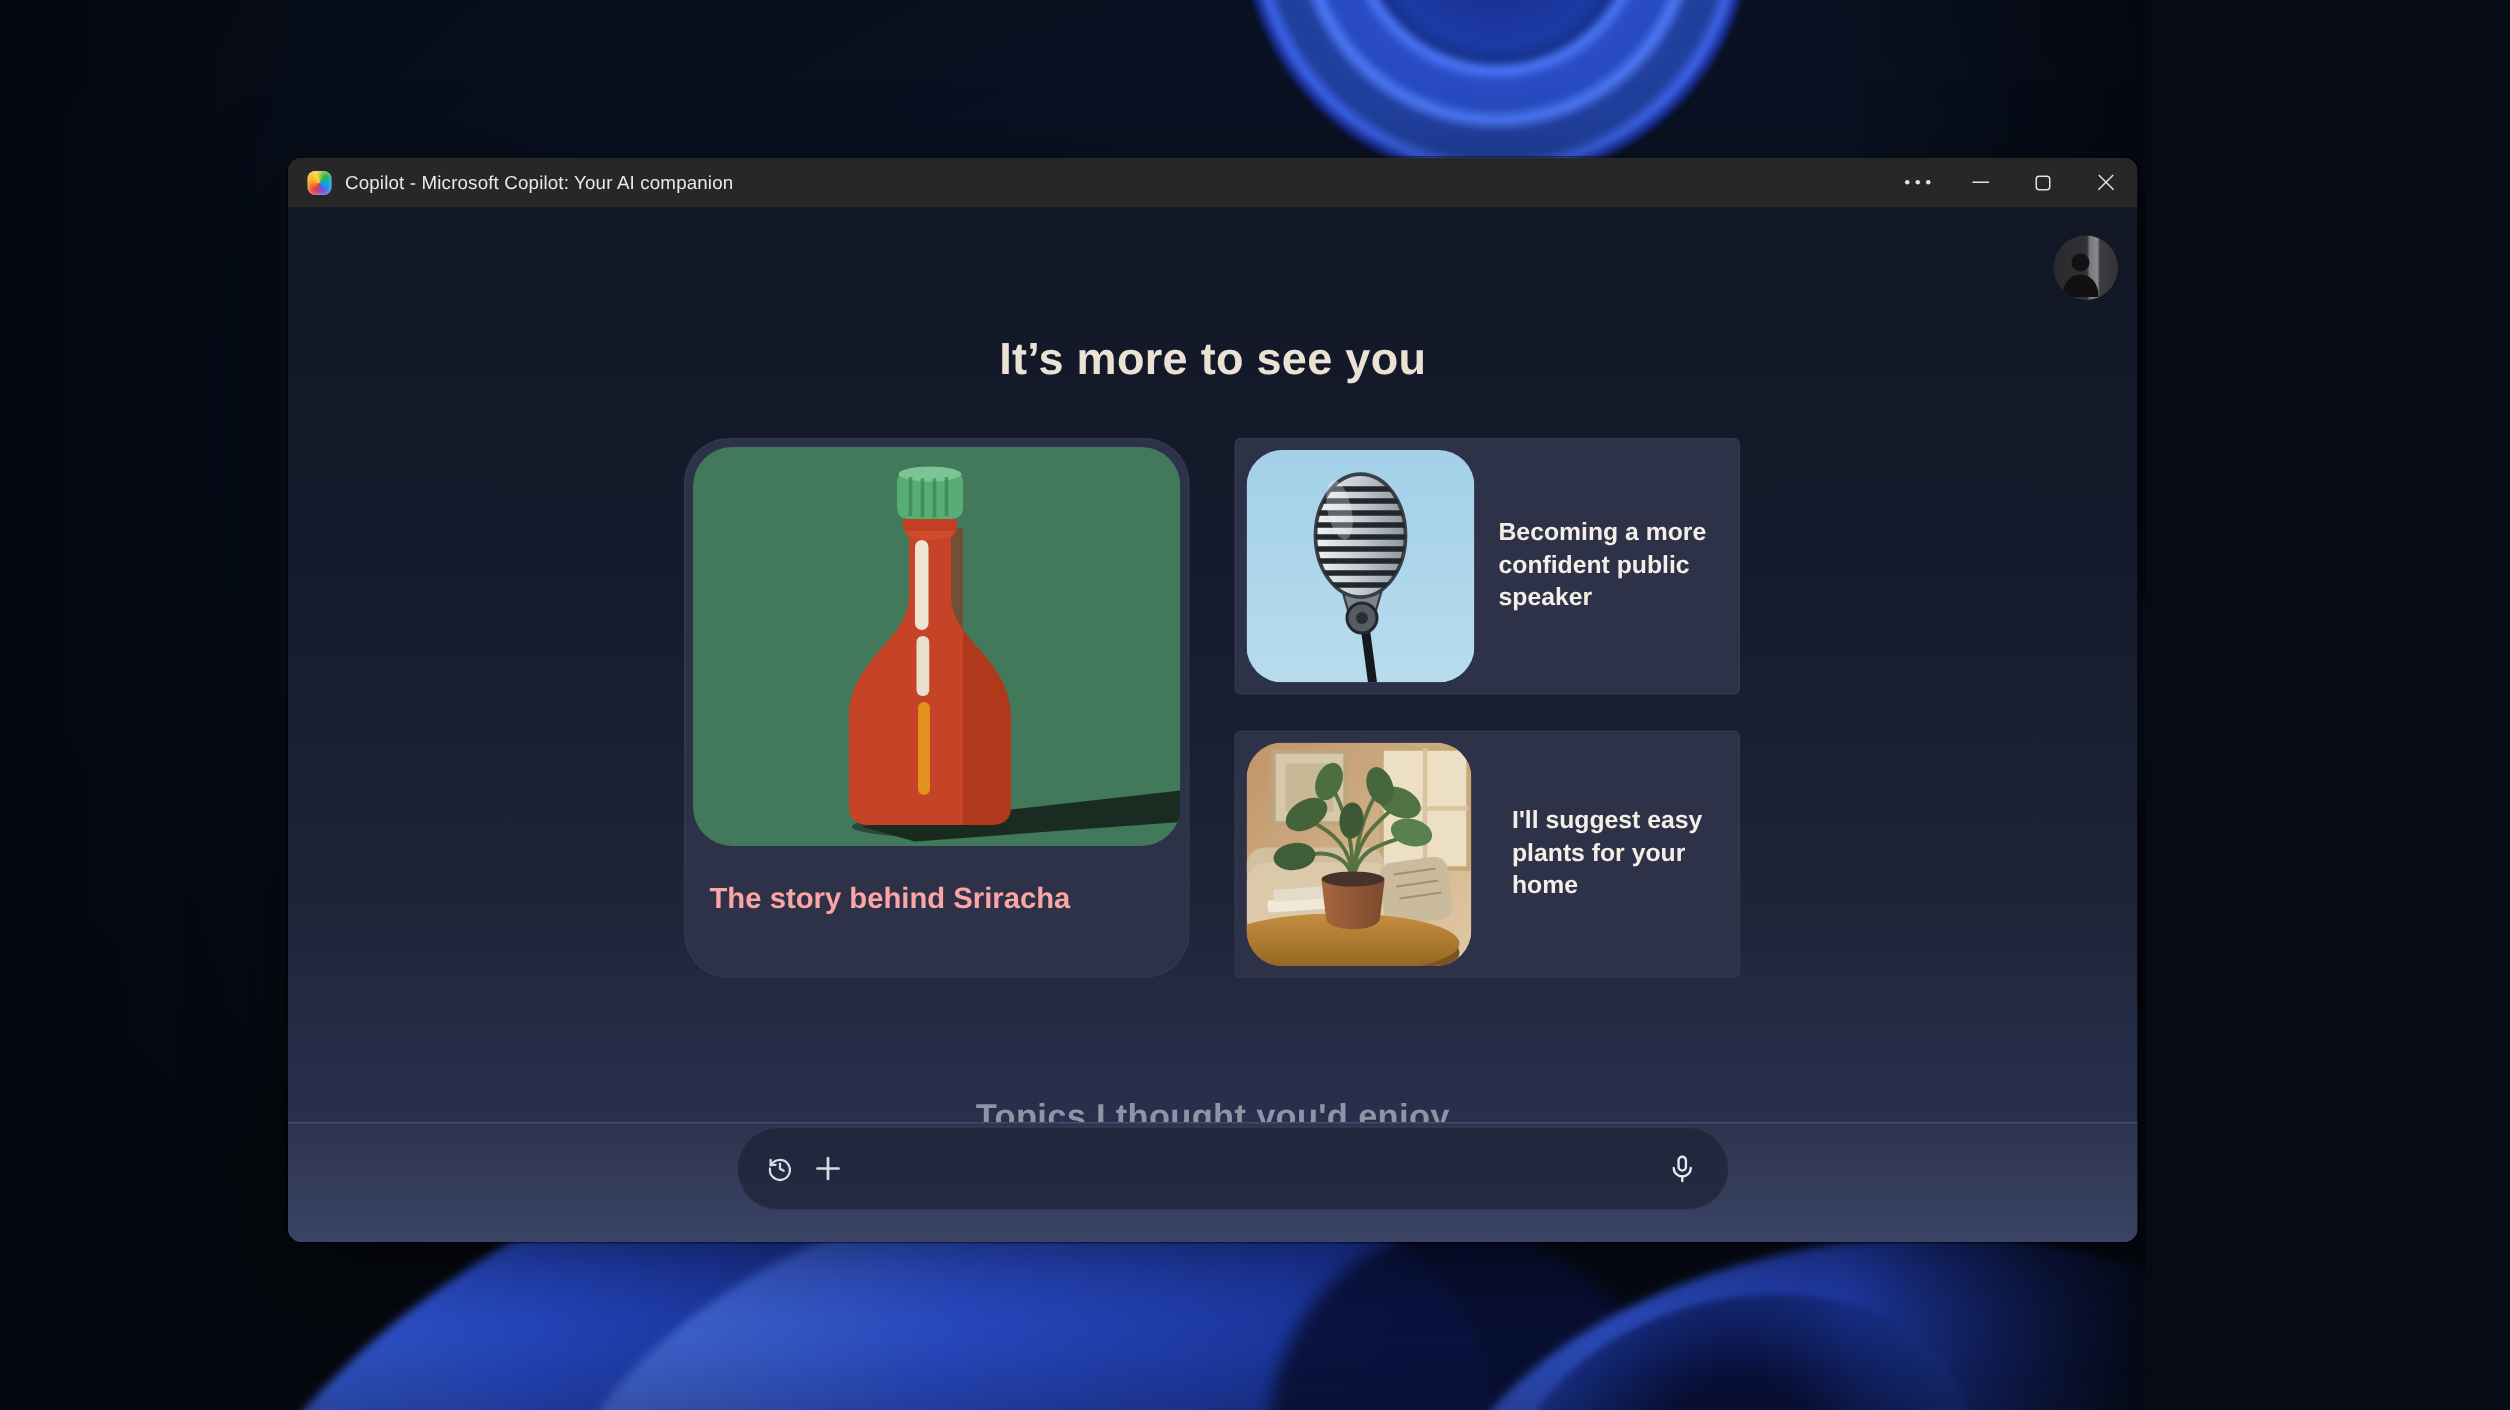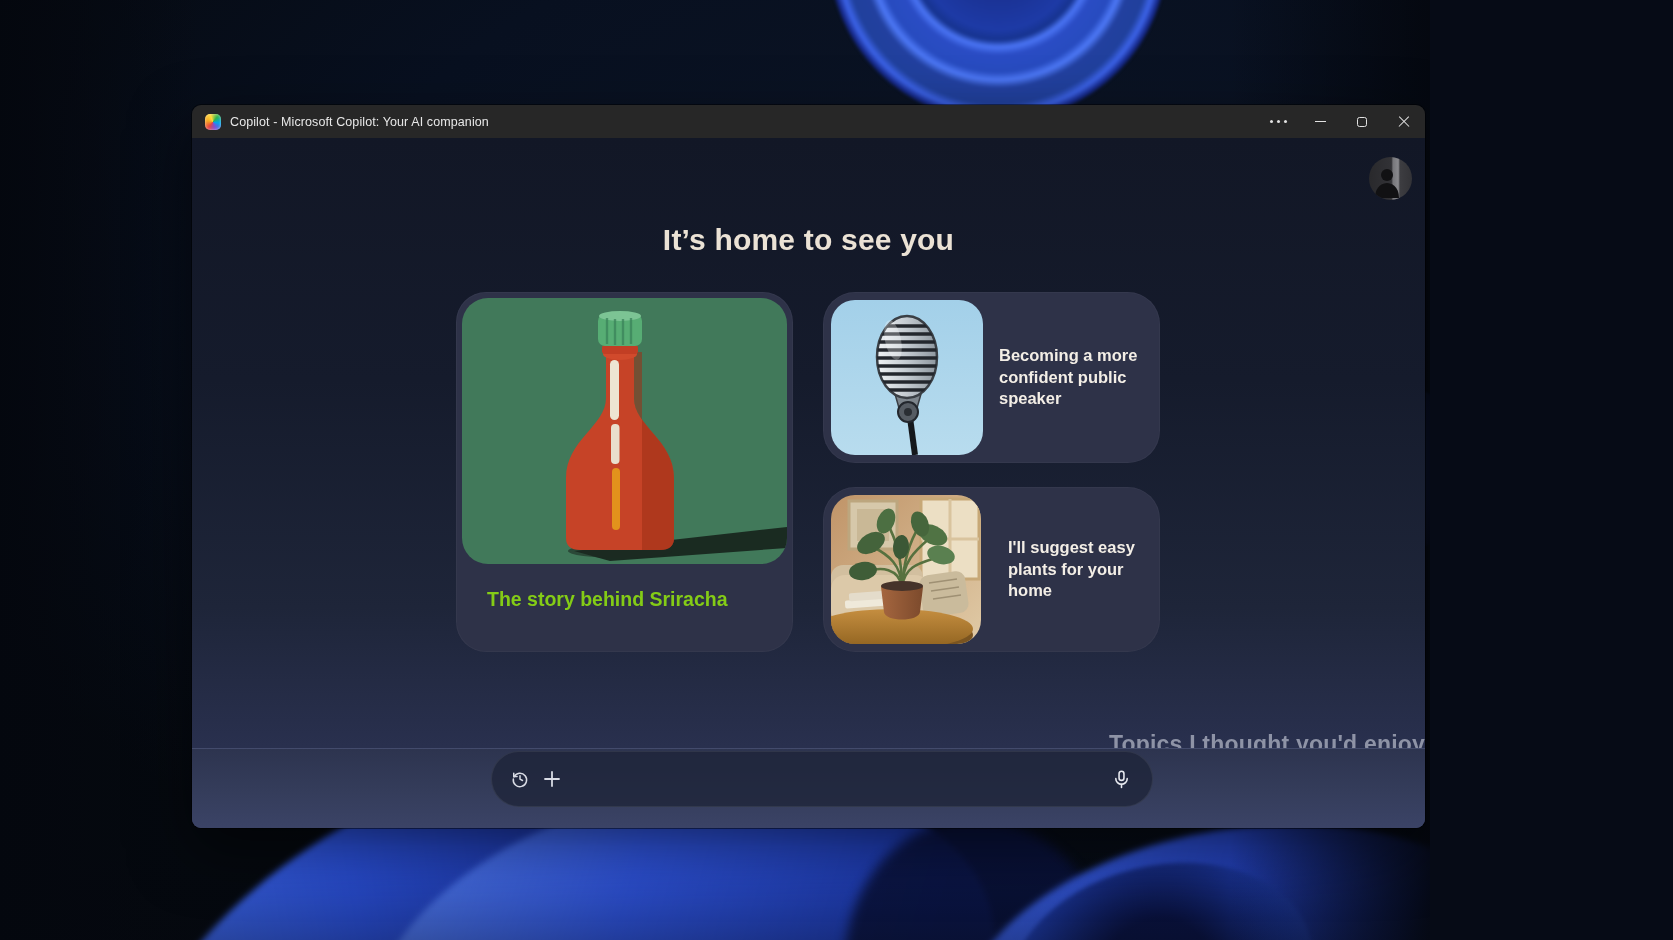--- a/index.html
+++ b/index.html
@@ -70,34 +70,34 @@
             cursor:pointer; }
   .avatar svg { position:absolute; left:4px; top:7px; }
 
   .greeting { position:absolute; top:85px; left:0; right:0; text-align:center;
               font-size:30px; font-weight:700; color:#ebe2d5; letter-spacing:.2px; }
 
   .cards { position:absolute; left:264px; top:154px; width:704px; height:360px; display:flex; gap:30px; }
   .card { background:#2e3248; box-shadow: inset 0 0 0 1px rgba(255,255,255,.03); cursor:pointer; }
   .card-big { width:337px; height:360px; border-radius:30px; padding:6px; }
   .card-big .card-img { width:325px; height:266px; border-radius:26px; overflow:hidden; position:relative; }
-  .card-big .card-label { margin:24px 0 0 25px; font-size:19.5px; font-weight:600; color:#84cc16; }
+  .card-big .card-label { margin:24px 0 0 11px; font-size:19.5px; font-weight:600; color:#fca5a5; }
   .col { display:flex; flex-direction:column; gap:24px; width:337px; }
-  .card-sm { border-radius:32px; display:flex; align-items:center; padding:8px; }
+  .card-sm { border-radius:4px; display:flex; align-items:center; padding:8px; }
   .card-sm.mic { height:171px; }
   .card-sm.plant { height:165px;gap:11px; }
   .card-sm .card-img { border-radius:24px; overflow:hidden; position:relative; flex-shrink:0; }
   .card-sm.mic .card-img { width:152px; height:155px; }
   .card-sm.plant .card-img { width:150px; height:149px; }
   .card-sm .card-label { margin-left:16px; width:160px; font-size:16.5px; font-weight:600;
                          line-height:1.32; color:#f3eee6; }
   .card-img svg { display:block; }
 
   .topics-clip { position:absolute; left:0; right:0; top:593px; height:17px; overflow:hidden; }
-  .topics-clip h2 { text-align:right; font-size:23px; font-weight:700; color:#8e93a6; letter-spacing:.2px; }
+  .topics-clip h2 { text-align:center; font-size:23px; font-weight:700; color:#8e93a6; letter-spacing:.2px; }
 
   
   .dock { position:absolute; left:0; right:0; top:610px; bottom:0;
           background: linear-gradient(180deg, #2d344f 0%, #343c5a 50%, #3b4366 100%);
           border-top:1px solid rgba(255,255,255,.045); }
   .pill { position:absolute; left:299px; top:2px; width:662px; height:56px; border-radius:28px;
           background: rgba(30,36,56,.78); border:1px solid rgba(255,255,255,.07);
           display:flex; align-items:center; padding:0 12px; }
   .icon-btn { width:32px; height:32px; border-radius:8px; display:flex; align-items:center;
               justify-content:center; color:#d9dce5; cursor:pointer; flex-shrink:0; }
@@ -148,21 +148,21 @@
 
     <div class="content">
 
       <div class="avatar">
         <svg width="36" height="36" viewBox="0 0 36 36">
           <circle cx="14" cy="11" r="6" fill="#111113"></circle>
           <path d="M2,34 C2,22 10,19 14,19 C18,19 26,22 26,34 Z" fill="#111113"></path>
         </svg>
       </div>
 
-      <h1 class="greeting">It’s home to see you</h1>
+      <h1 class="greeting">It’s more to see you</h1>
 
       <div class="cards">
 
         <div class="card card-big">
           <div class="card-img">
             <svg width="325" height="266" viewBox="0 0 325 266">
               <rect width="325" height="266" fill="#41795a"></rect>
               <path d="M112,253 L325,229 L325,250 L148,263 Z" fill="#152019" opacity="0.88"></path>
               <ellipse cx="158" cy="253" rx="52" ry="7" fill="#1c2a22" opacity="0.6"></ellipse>
               <path d="M144,54 L144,100 C144,128 104,142 104,180 L104,240 Q104,252 118,252 L198,252 Q212,252 212,240 L212,180 C212,142 172,128 172,100 L172,54 Z" fill="#c64327"></path>

